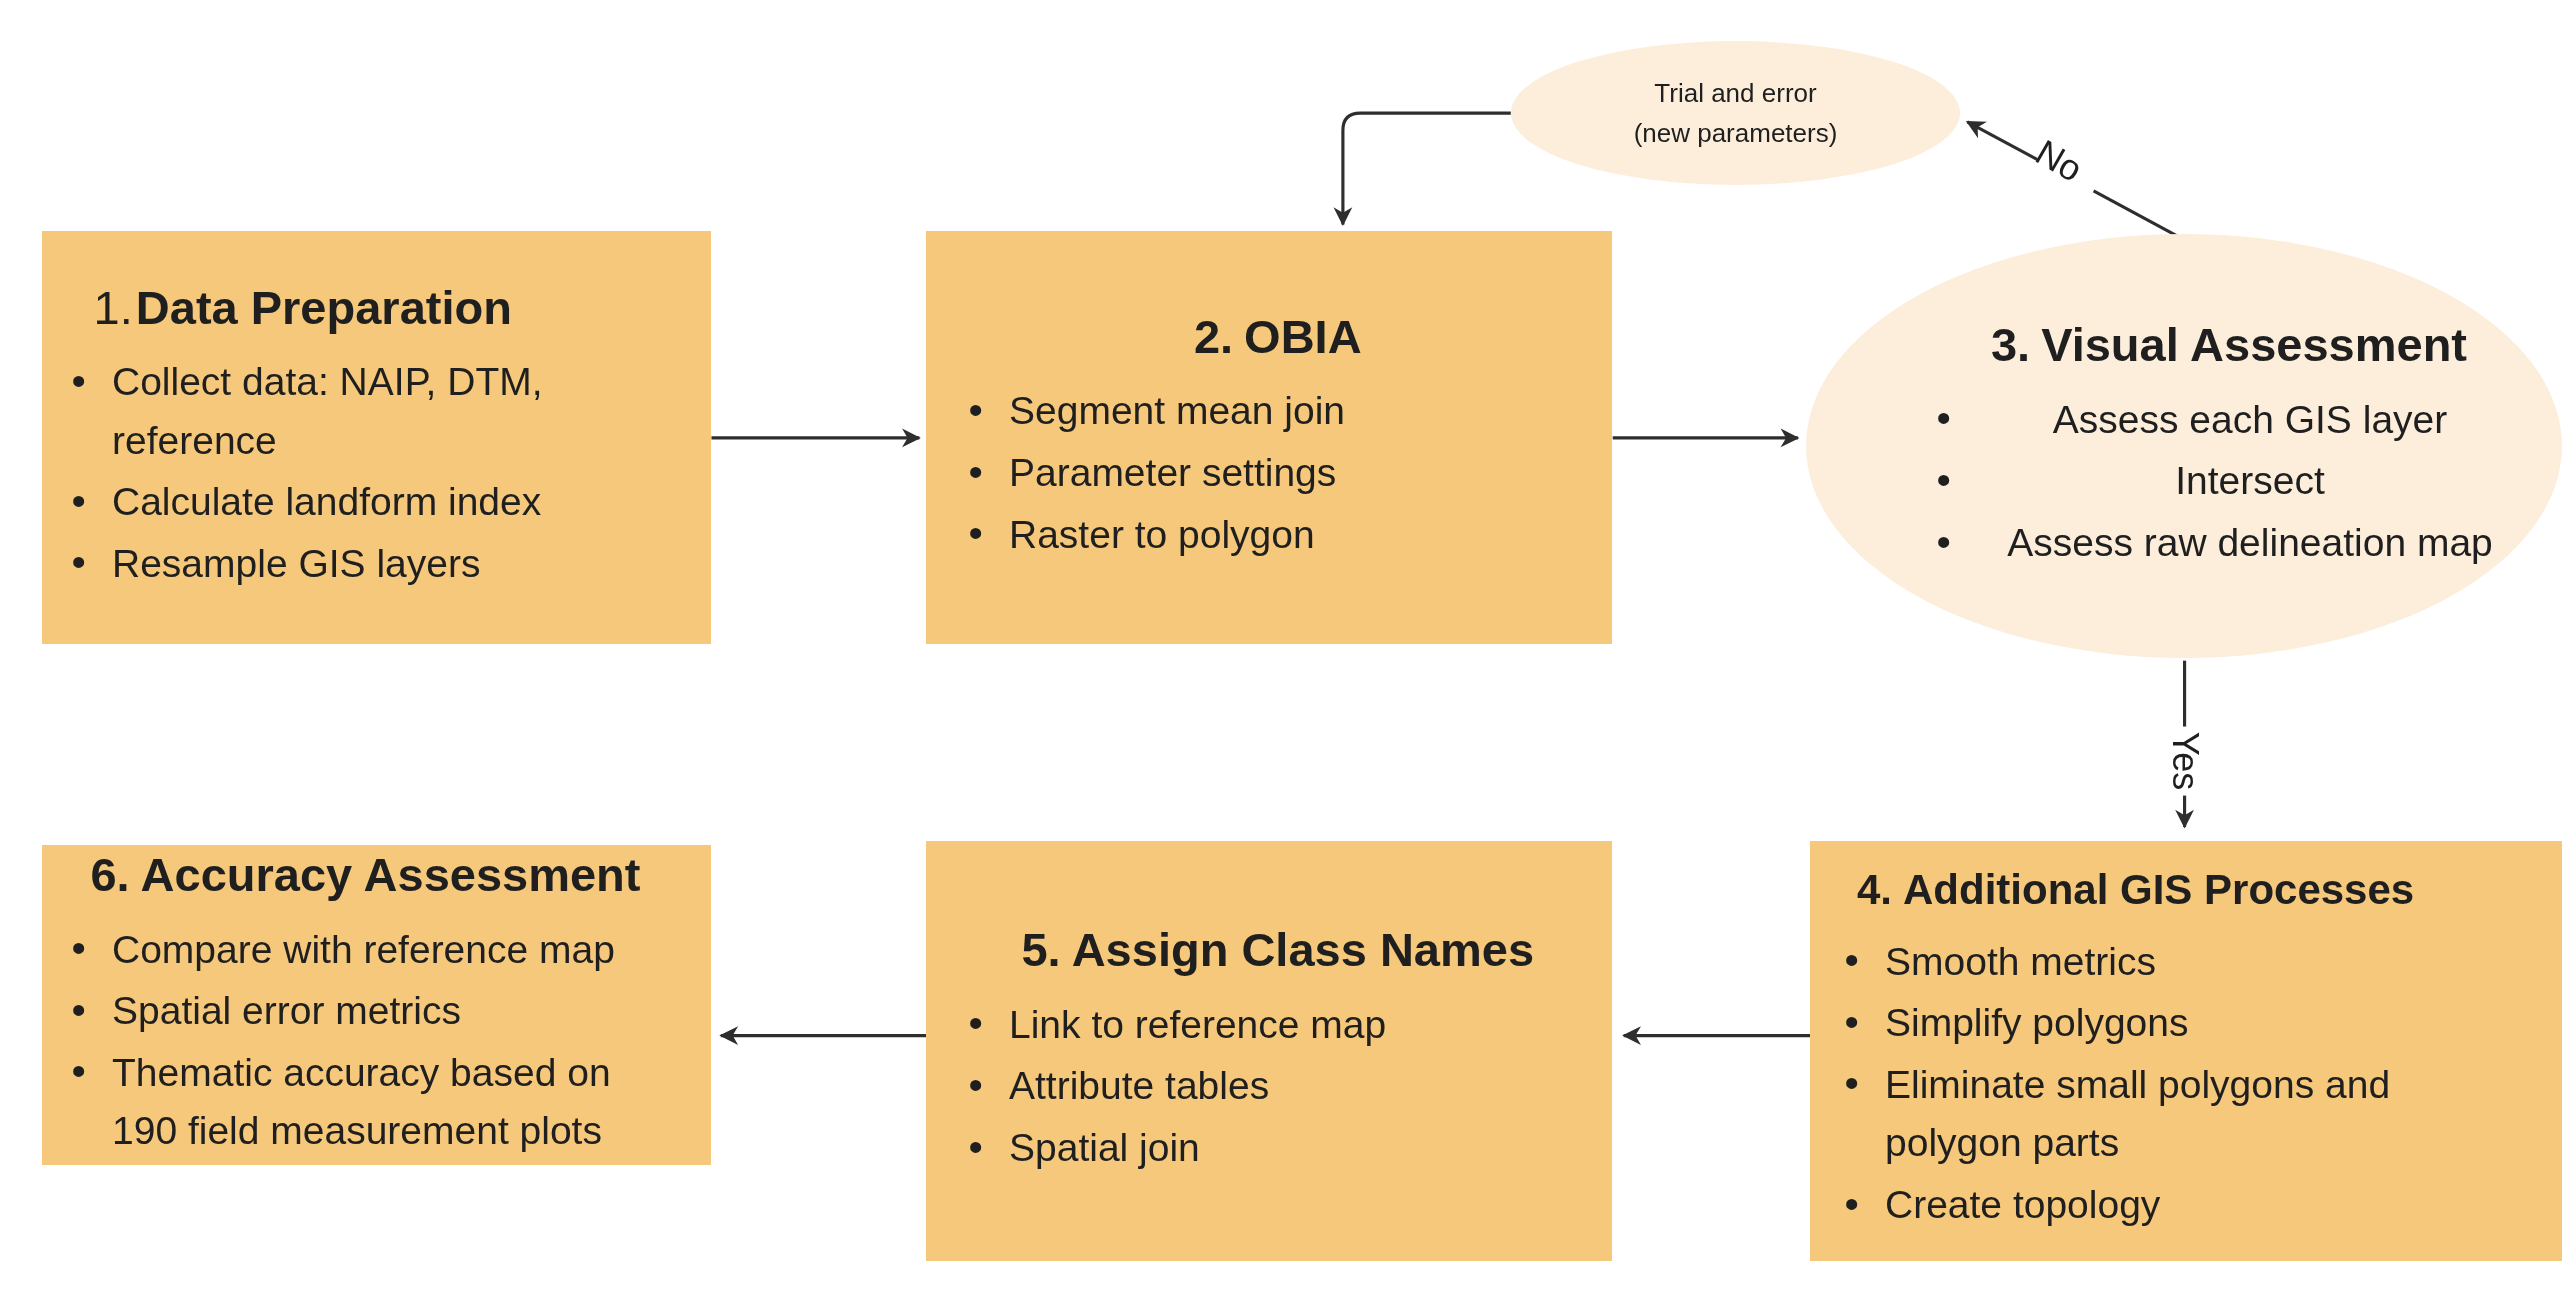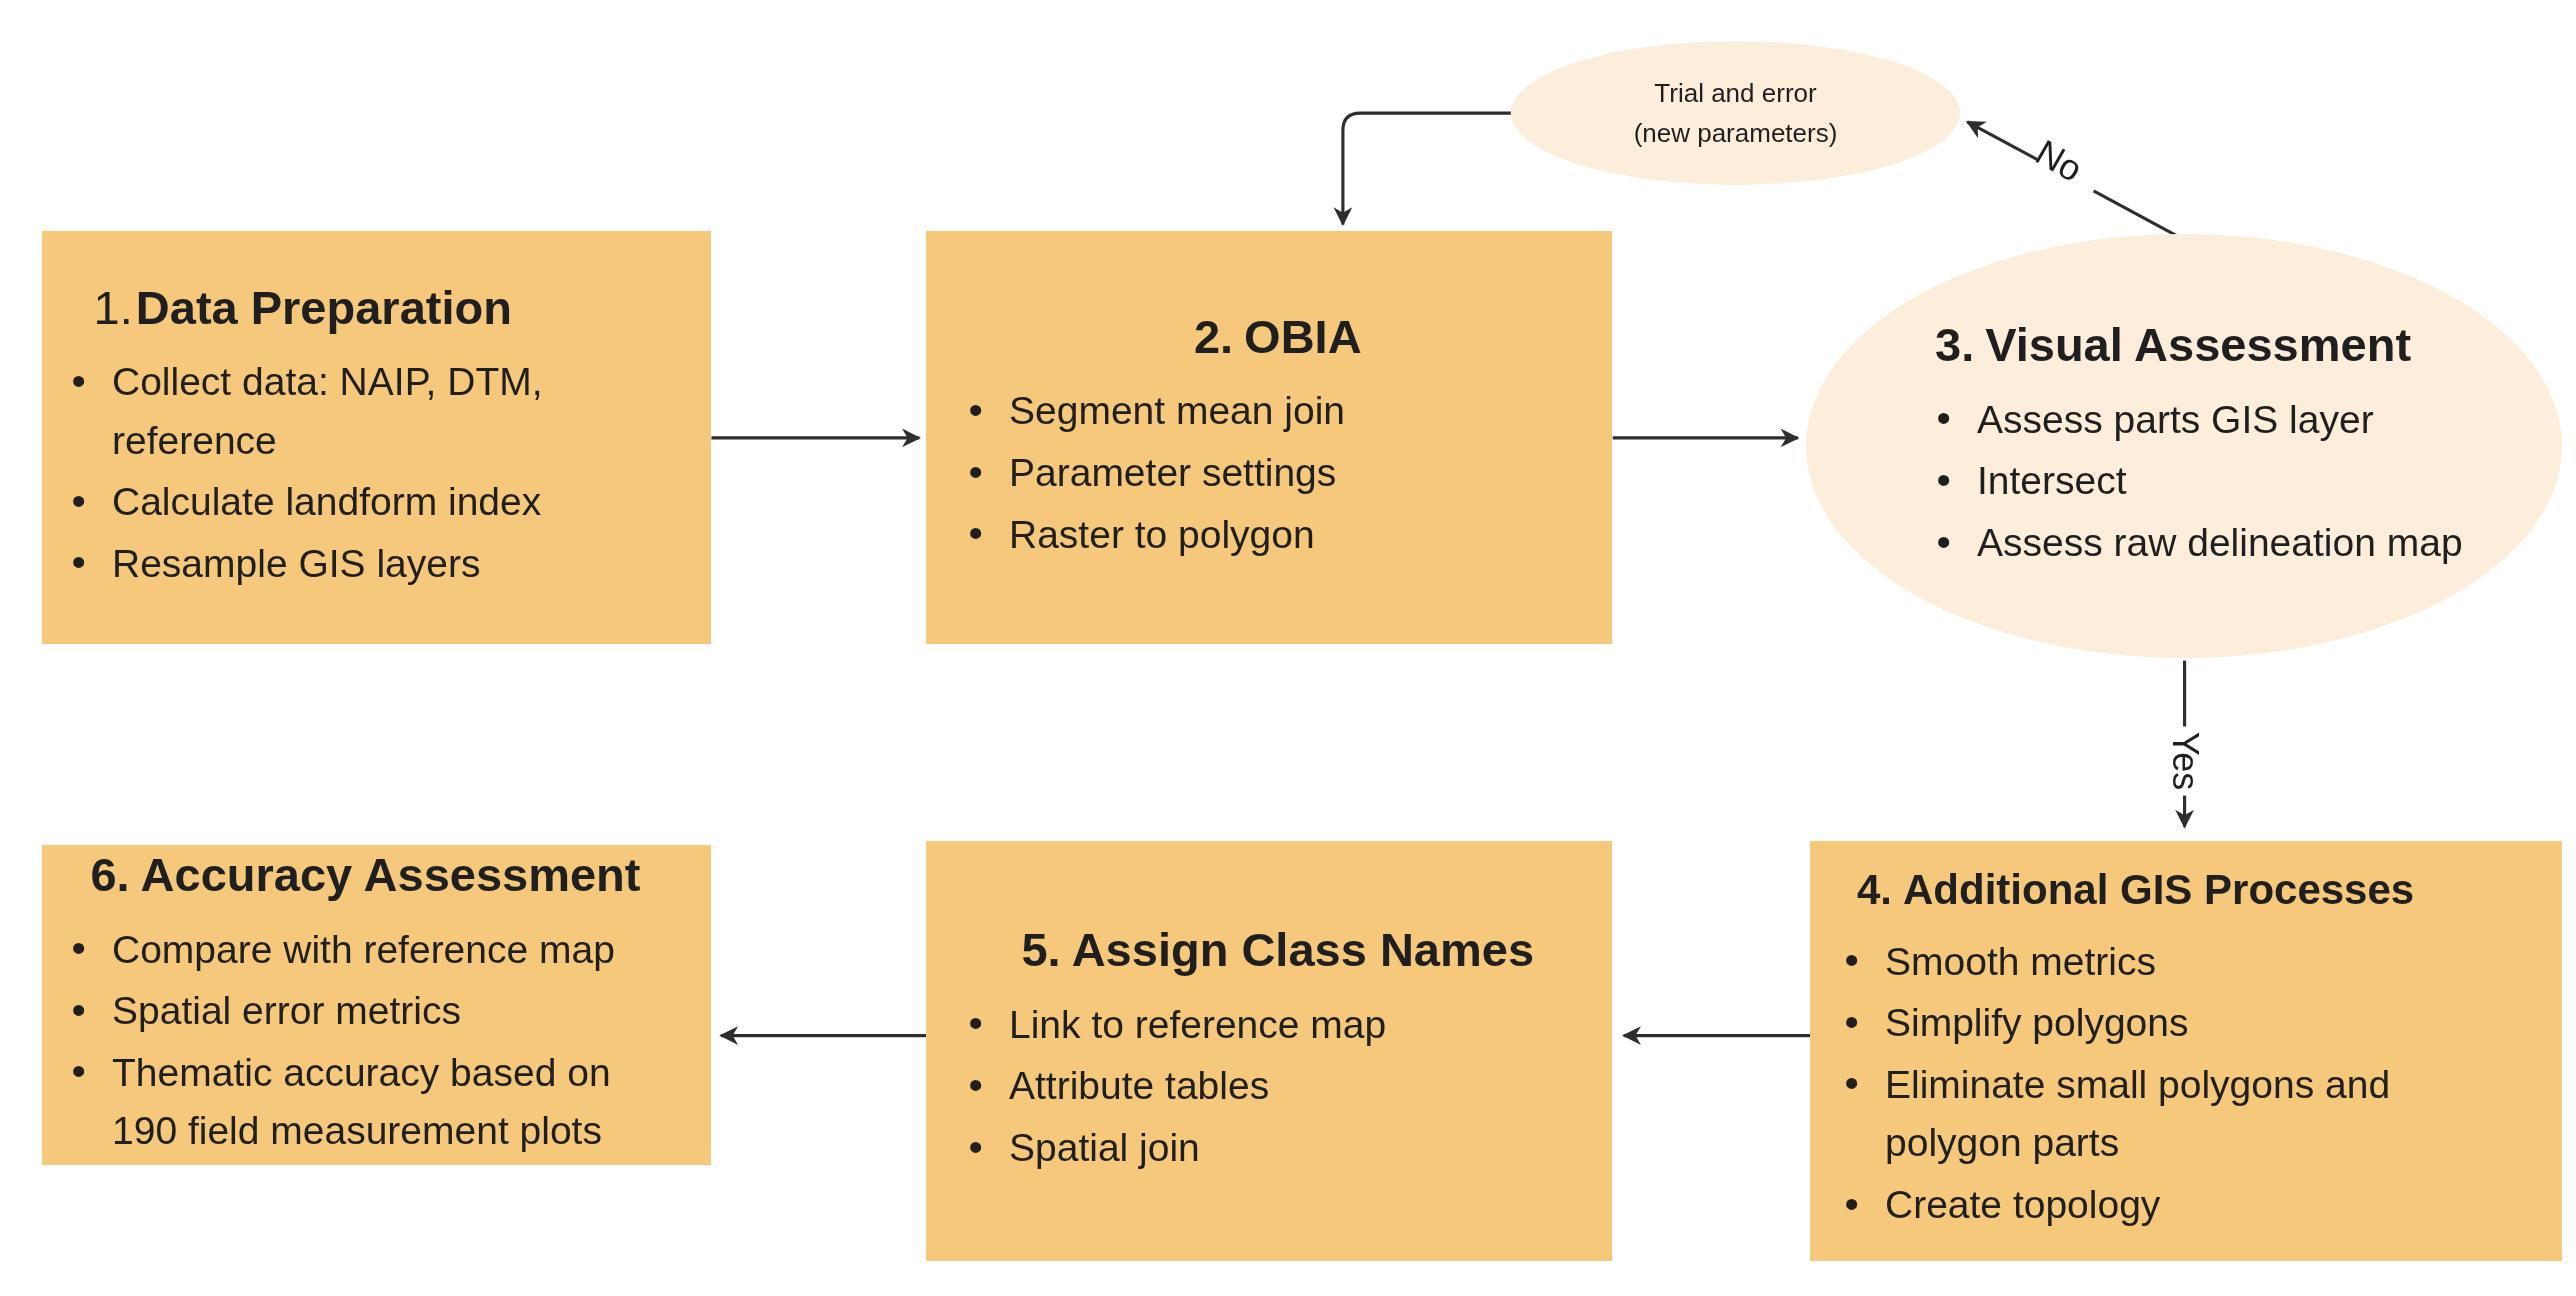--- a/index.html
+++ b/index.html
@@ -26,21 +26,21 @@
   .node-title .num{margin-right:11px;}
   #step-1 .num{font-weight:400;margin-right:3.1px;}
   .center-title .node-title{text-align:center;}
   .bullets{list-style:none;margin:0;padding:0;font-size:39px;line-height:1.5;}
   .bullets li{position:relative;padding-left:42px;white-space:pre-line;margin:3.1px 0;}
   .bullets li::before{content:"\2022";position:absolute;left:1.6px;top:-2.4px;font-size:1.05em;}
   
   #step-1{left:42px;top:231px;width:669px;height:413px;padding:0 23.5px 0 28px;}
   #step-1 .node-title{margin-left:23.5px;}
   #step-2{left:926px;top:231px;width:686px;height:413px;padding:0 23.5px 0 41px;}
-  #step-3{left:1806px;top:234px;width:756px;height:424px;padding:0 39px 0 129px;}
+  #step-3{left:1806px;top:234px;width:756px;height:424px;padding:0 39px 0 129px;text-align:center;}
   #step-4{left:1810px;top:841px;width:752px;height:420px;padding:0 15.7px 0 33px;}
   #step-4 .node-title{margin-left:14px;font-size:42px;}
   #step-5{left:926px;top:841px;width:686px;height:420px;padding:0 23.5px 0 41px;}
   #step-6{left:42px;top:845px;width:669px;height:320px;padding:0 15.7px 0 28px;}
   #step-6 .node-title{margin-left:20.4px;}
   #trial{
     left:1511px;top:41px;width:449px;height:144px;
     text-align:center;font-size:26px;line-height:1.55;color:#1f1f1f;
     justify-content:center;
   }
@@ -90,21 +90,21 @@
     <ul class="bullets">
         <li>Segment mean join</li>
         <li>Parameter settings</li>
         <li>Raster to polygon</li>
       </ul>
   </div>
 
   <div class="node ellipse-node" id="step-3">
     <h2 class="node-title"><span class="num">3.</span><span>Visual Assessment</span></h2>
     <ul class="bullets">
-        <li>Assess parts GIS layer</li>
+        <li>Assess each GIS layer</li>
         <li>Intersect</li>
         <li>Assess raw delineation map</li>
       </ul>
   </div>
 
   <div class="node rect-node" id="step-4">
     <h2 class="node-title"><span class="num">4.</span><span>Additional GIS Processes</span></h2>
     <ul class="bullets">
         <li>Smooth metrics</li>
         <li>Simplify polygons</li>

